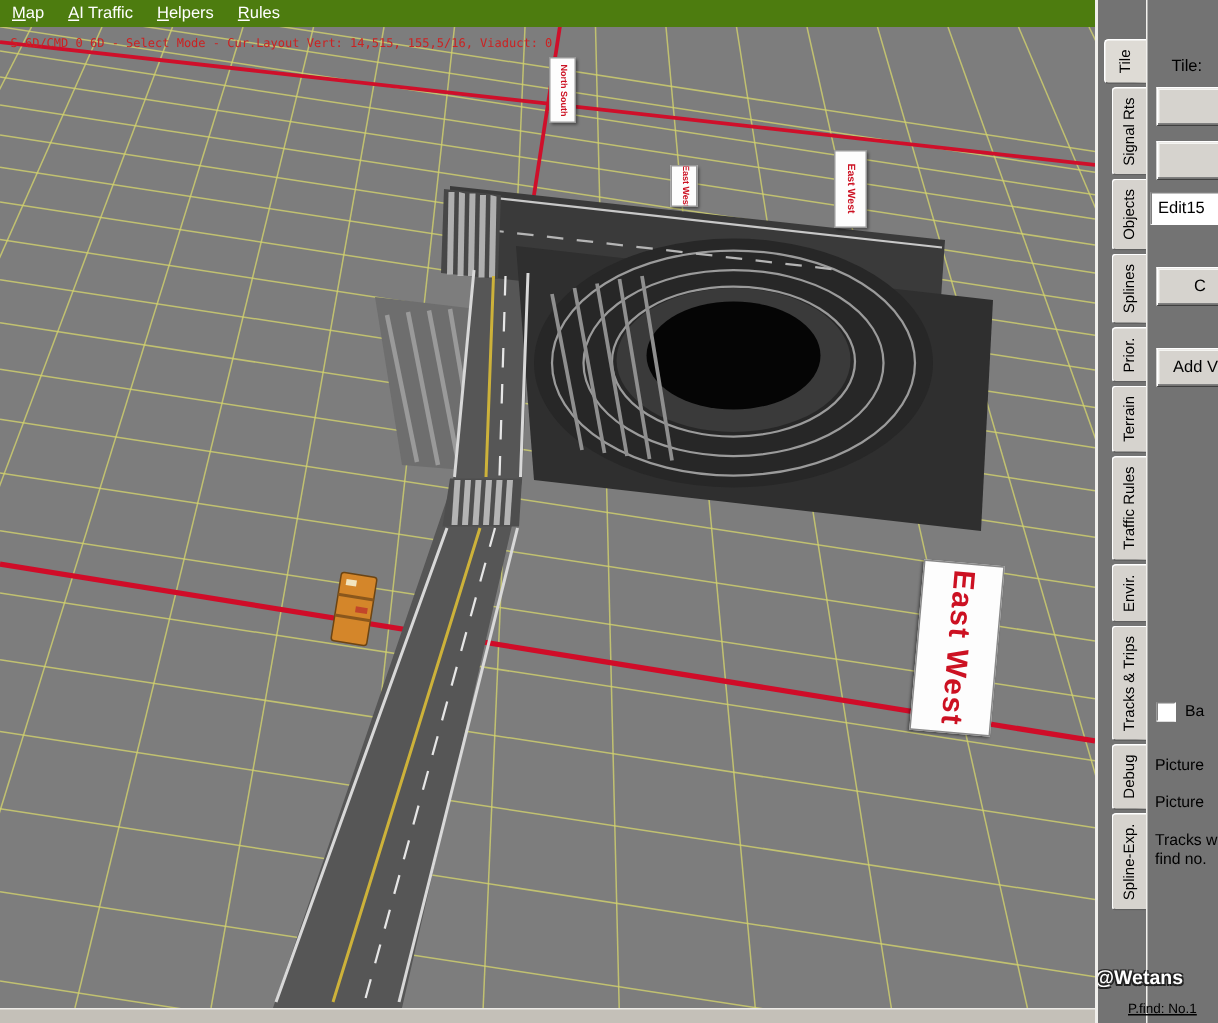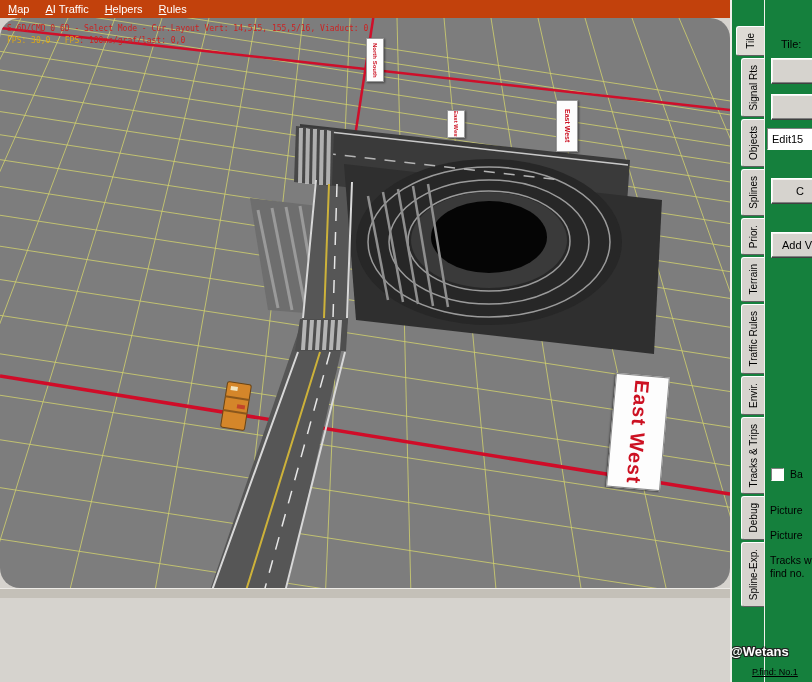--- a/index.html
+++ b/index.html
@@ -2,26 +2,26 @@
 <html><head>
 <meta charset="utf-8">
 <style>
   * { margin:0; padding:0; box-sizing:border-box; }
   html,body { width:812px; height:682px; overflow:hidden; background:#d6d3ce;
               font-family:"Liberation Sans", sans-serif; }
   .app { position:relative; width:812px; height:682px; }
 
   
   .left-col { position:absolute; left:0; top:0; width:730px; height:682px; }
-  .menubar { height:18px; background:#c2410c; color:#fff; display:flex; align-items:center;
+  .menubar { height:18px; background:#4d7c0f; color:#fff; display:flex; align-items:center;
              font-size:11px; }
   .menu-item { display:inline-block; padding:2px 8px 2px 8px; cursor:default; }
   .menu-item::first-letter { text-decoration:underline; }
 
-  .viewport { position:relative; width:730px; height:570px; background:#7d7d7d; overflow:hidden;border-radius:20px; }
+  .viewport { position:relative; width:730px; height:654px; background:#7d7d7d; overflow:hidden; }
   .scene { position:absolute; left:0; top:0; }
   #grid-g line { stroke:#d2d26e; stroke-width:1; opacity:.8; }
   .red-thin  { stroke:#cf0f2a; stroke-width:2.5; }
   .red-thick { stroke:#d00c28; stroke-width:3.5; }
 
   .debug { position:absolute; left:7px; top:5px; z-index:6;
            font-family:"DejaVu Sans Mono", monospace; font-size:8px; line-height:12px;
            color:#cc2222; white-space:nowrap; }
   .debug .yel { color:#d9a718; }
 
@@ -32,21 +32,21 @@
   .sign .v { writing-mode:vertical-rl; white-space:nowrap; }
   .sign-ns  { left:366px; top:20px;  width:18px;  height:44px; font-size:6px; }
   .sign-ew1 { left:447px; top:92px;  width:18px;  height:28px; font-size:6px; }
   .sign-ew2 { left:556px; top:82px;  width:22px;  height:52px; font-size:7px; }
   .sign-large { left:581px; top:387px; width:114px; height:54px; transform:rotate(95deg);
                 font-size:20px; letter-spacing:1px; border:1px solid #888; }
 
   .statusbar { height:10px; background:#c4c0b8; border-top:1px solid #eceae6; }
 
   
-  .panel { position:absolute; right:0; top:0; width:82px; height:682px; background:#15803d;
+  .panel { position:absolute; right:0; top:0; width:82px; height:682px; background:#737373;
            border-left:2px solid #f0efec; display:flex; overflow:hidden; }
   .tabstrip { width:32px; padding:26px 0 0 2px; display:flex; flex-direction:column;
               align-items:flex-end; gap:2px; }
   .tab { width:23px; background:#d6d3ce; border:1px solid #606060; border-right:none;
          border-top-color:#fff; border-left-color:#fff; border-radius:3px 0 0 3px;
          display:flex; align-items:center; justify-content:center; padding:6px 0;
          font-size:10px; color:#000; cursor:default; }
   .tab span { writing-mode:vertical-rl; transform:rotate(180deg); white-space:nowrap; }
   .tab.active { width:28px; background:#dedbd5; }
 
@@ -215,21 +215,20 @@
           <rect x="-12" y="-23" width="24" height="46" rx="2" fill="#d4862a" stroke="#6b4413"></rect>
           <line x1="-12" y1="-8" x2="12" y2="-8" stroke="#8a571c" stroke-width="2"></line>
           <line x1="-12" y1="6" x2="12" y2="6" stroke="#8a571c" stroke-width="2"></line>
           <rect x="-8" y="-19" width="7" height="4" fill="#f2e5c0"></rect>
           <rect x="1" y="-2" width="8" height="4" fill="#c2452a"></rect>
         </g>
       </svg>
 
       <div class="debug">
         <div>S 6D/CMD 0 6D - Select Mode - Cur.Layout Vert: 14,515, 155,5/16, Viaduct: 0</div>
-        <div><span class="yel">FPS: 30,0 - FPS</span><span>: 100ms/graf/last: 0,0</span></div>
       </div>
 
       <div class="sign sign-ns">
         <span class="v">North South</span>
       </div>
       <div class="sign sign-ew1">
         <span class="v">East West</span>
       </div>
       <div class="sign sign-ew2">
         <span class="v">East West</span>

